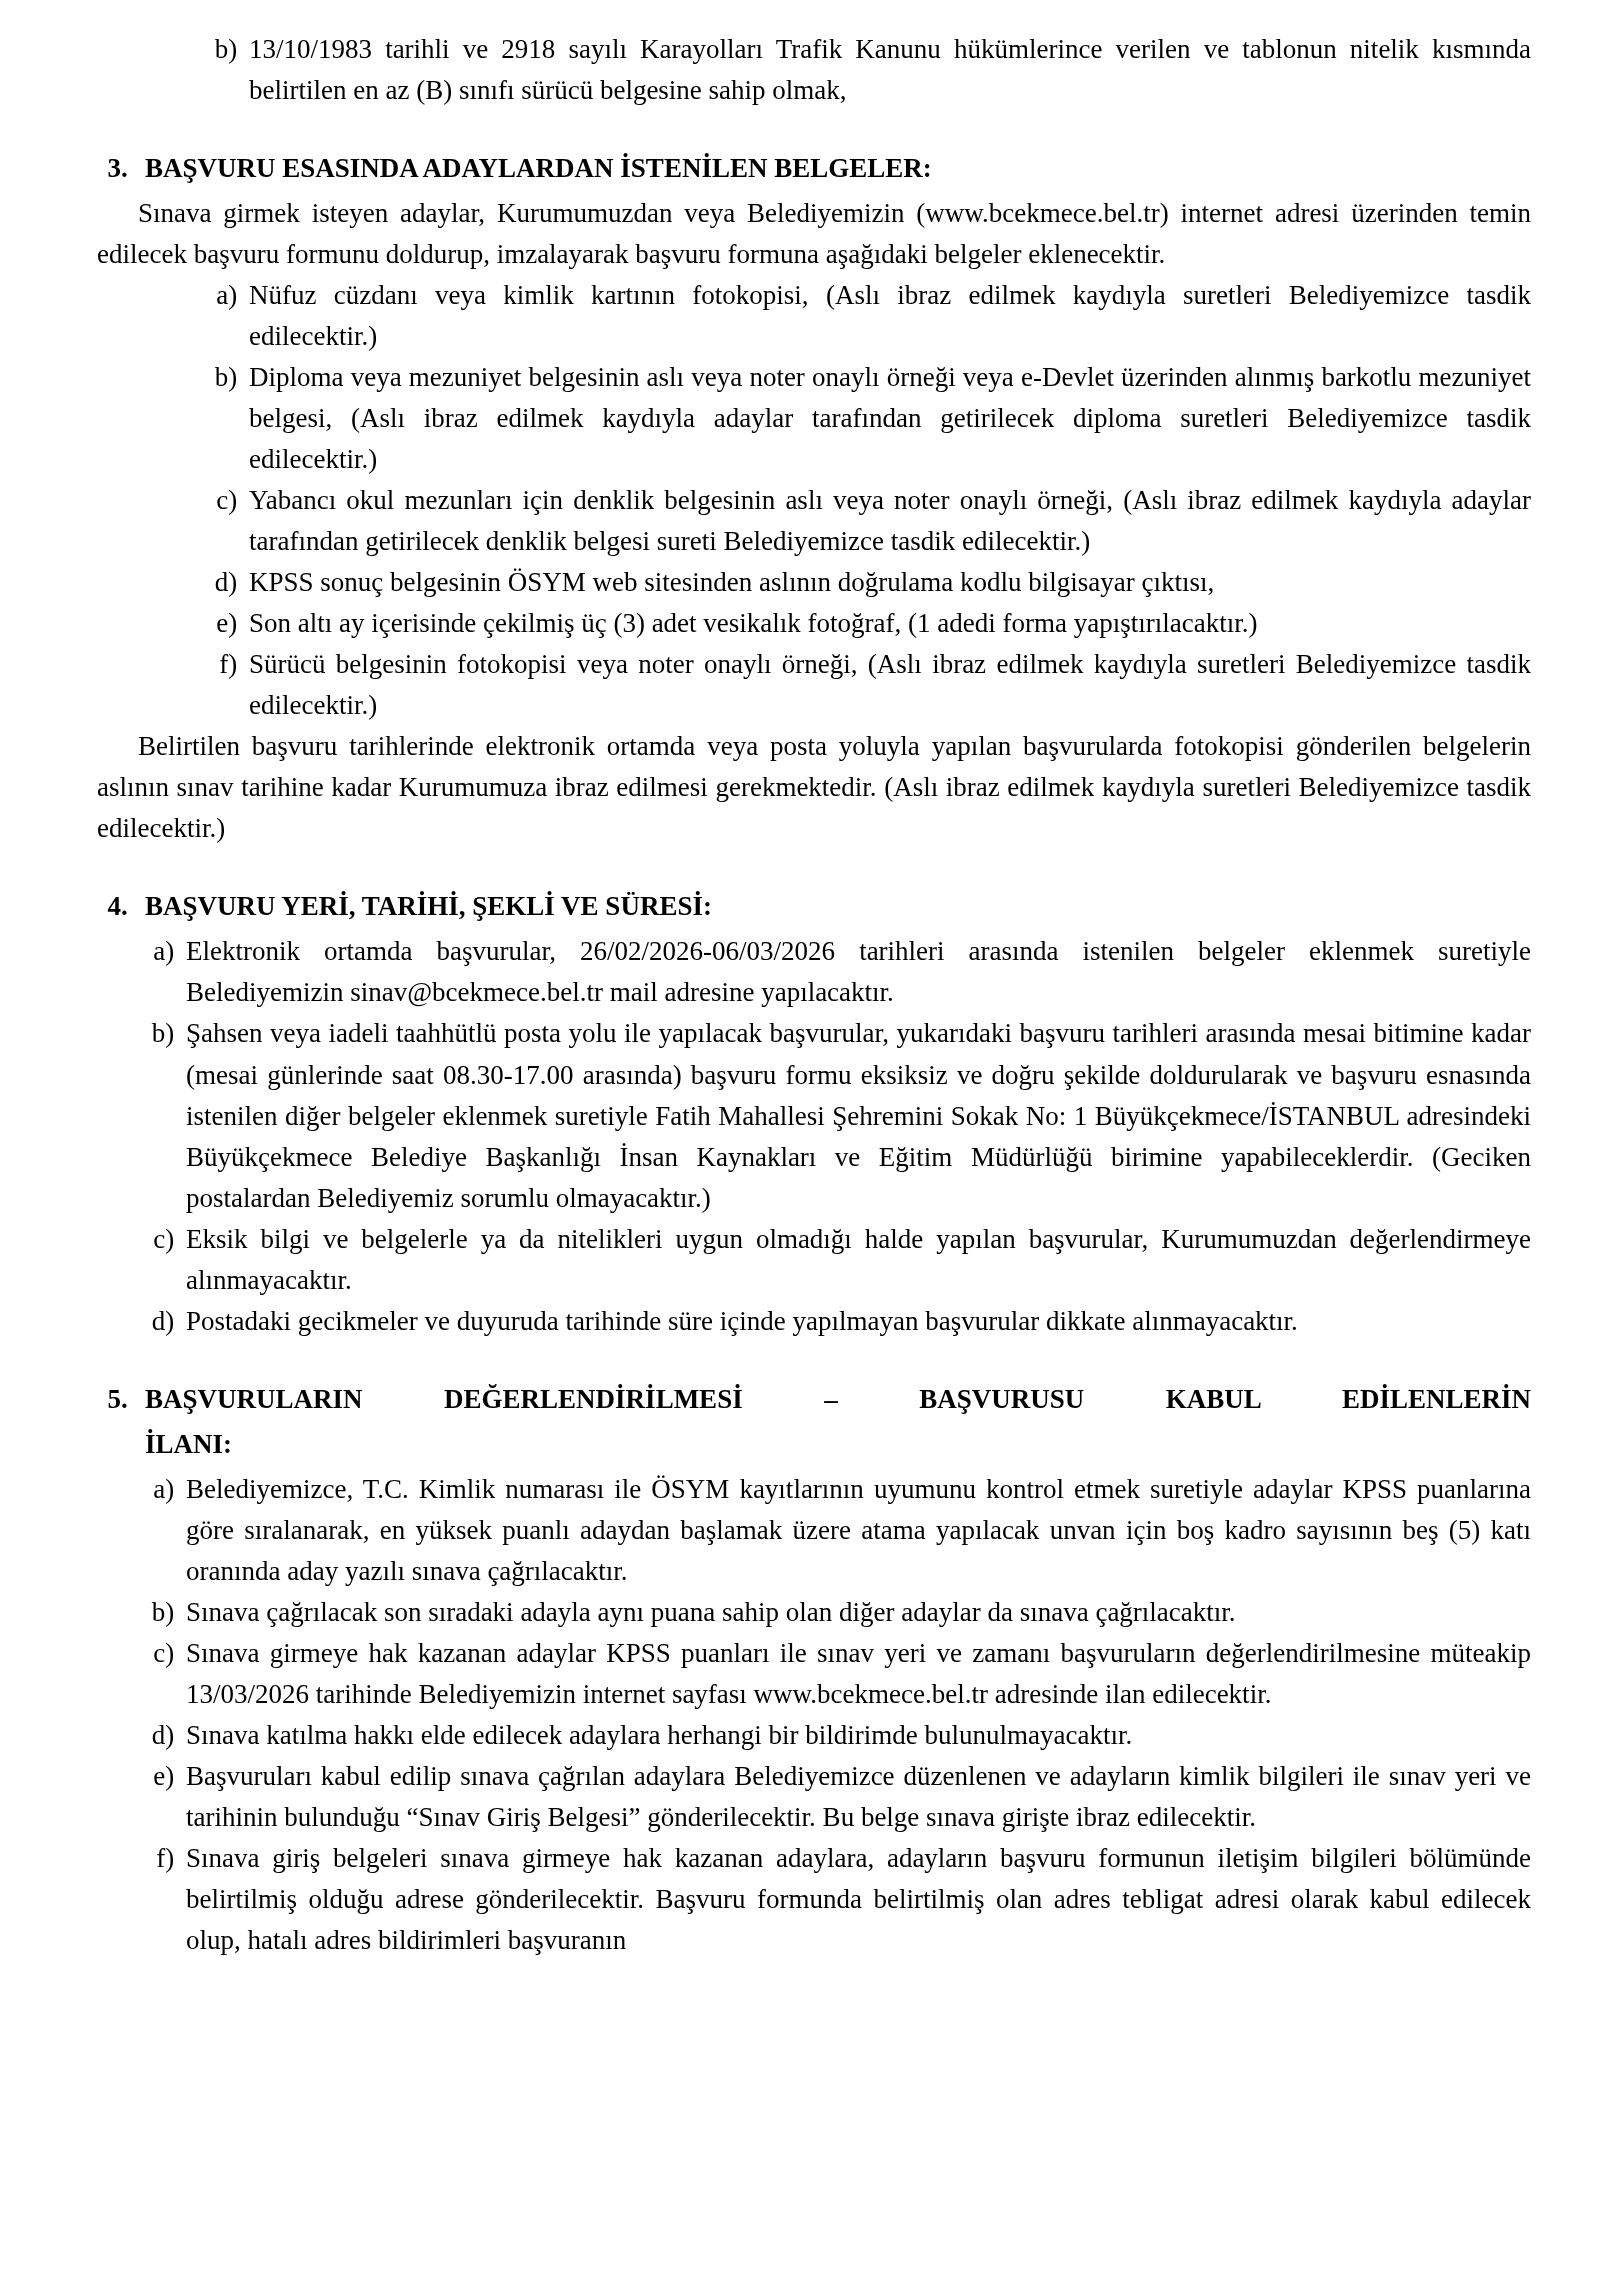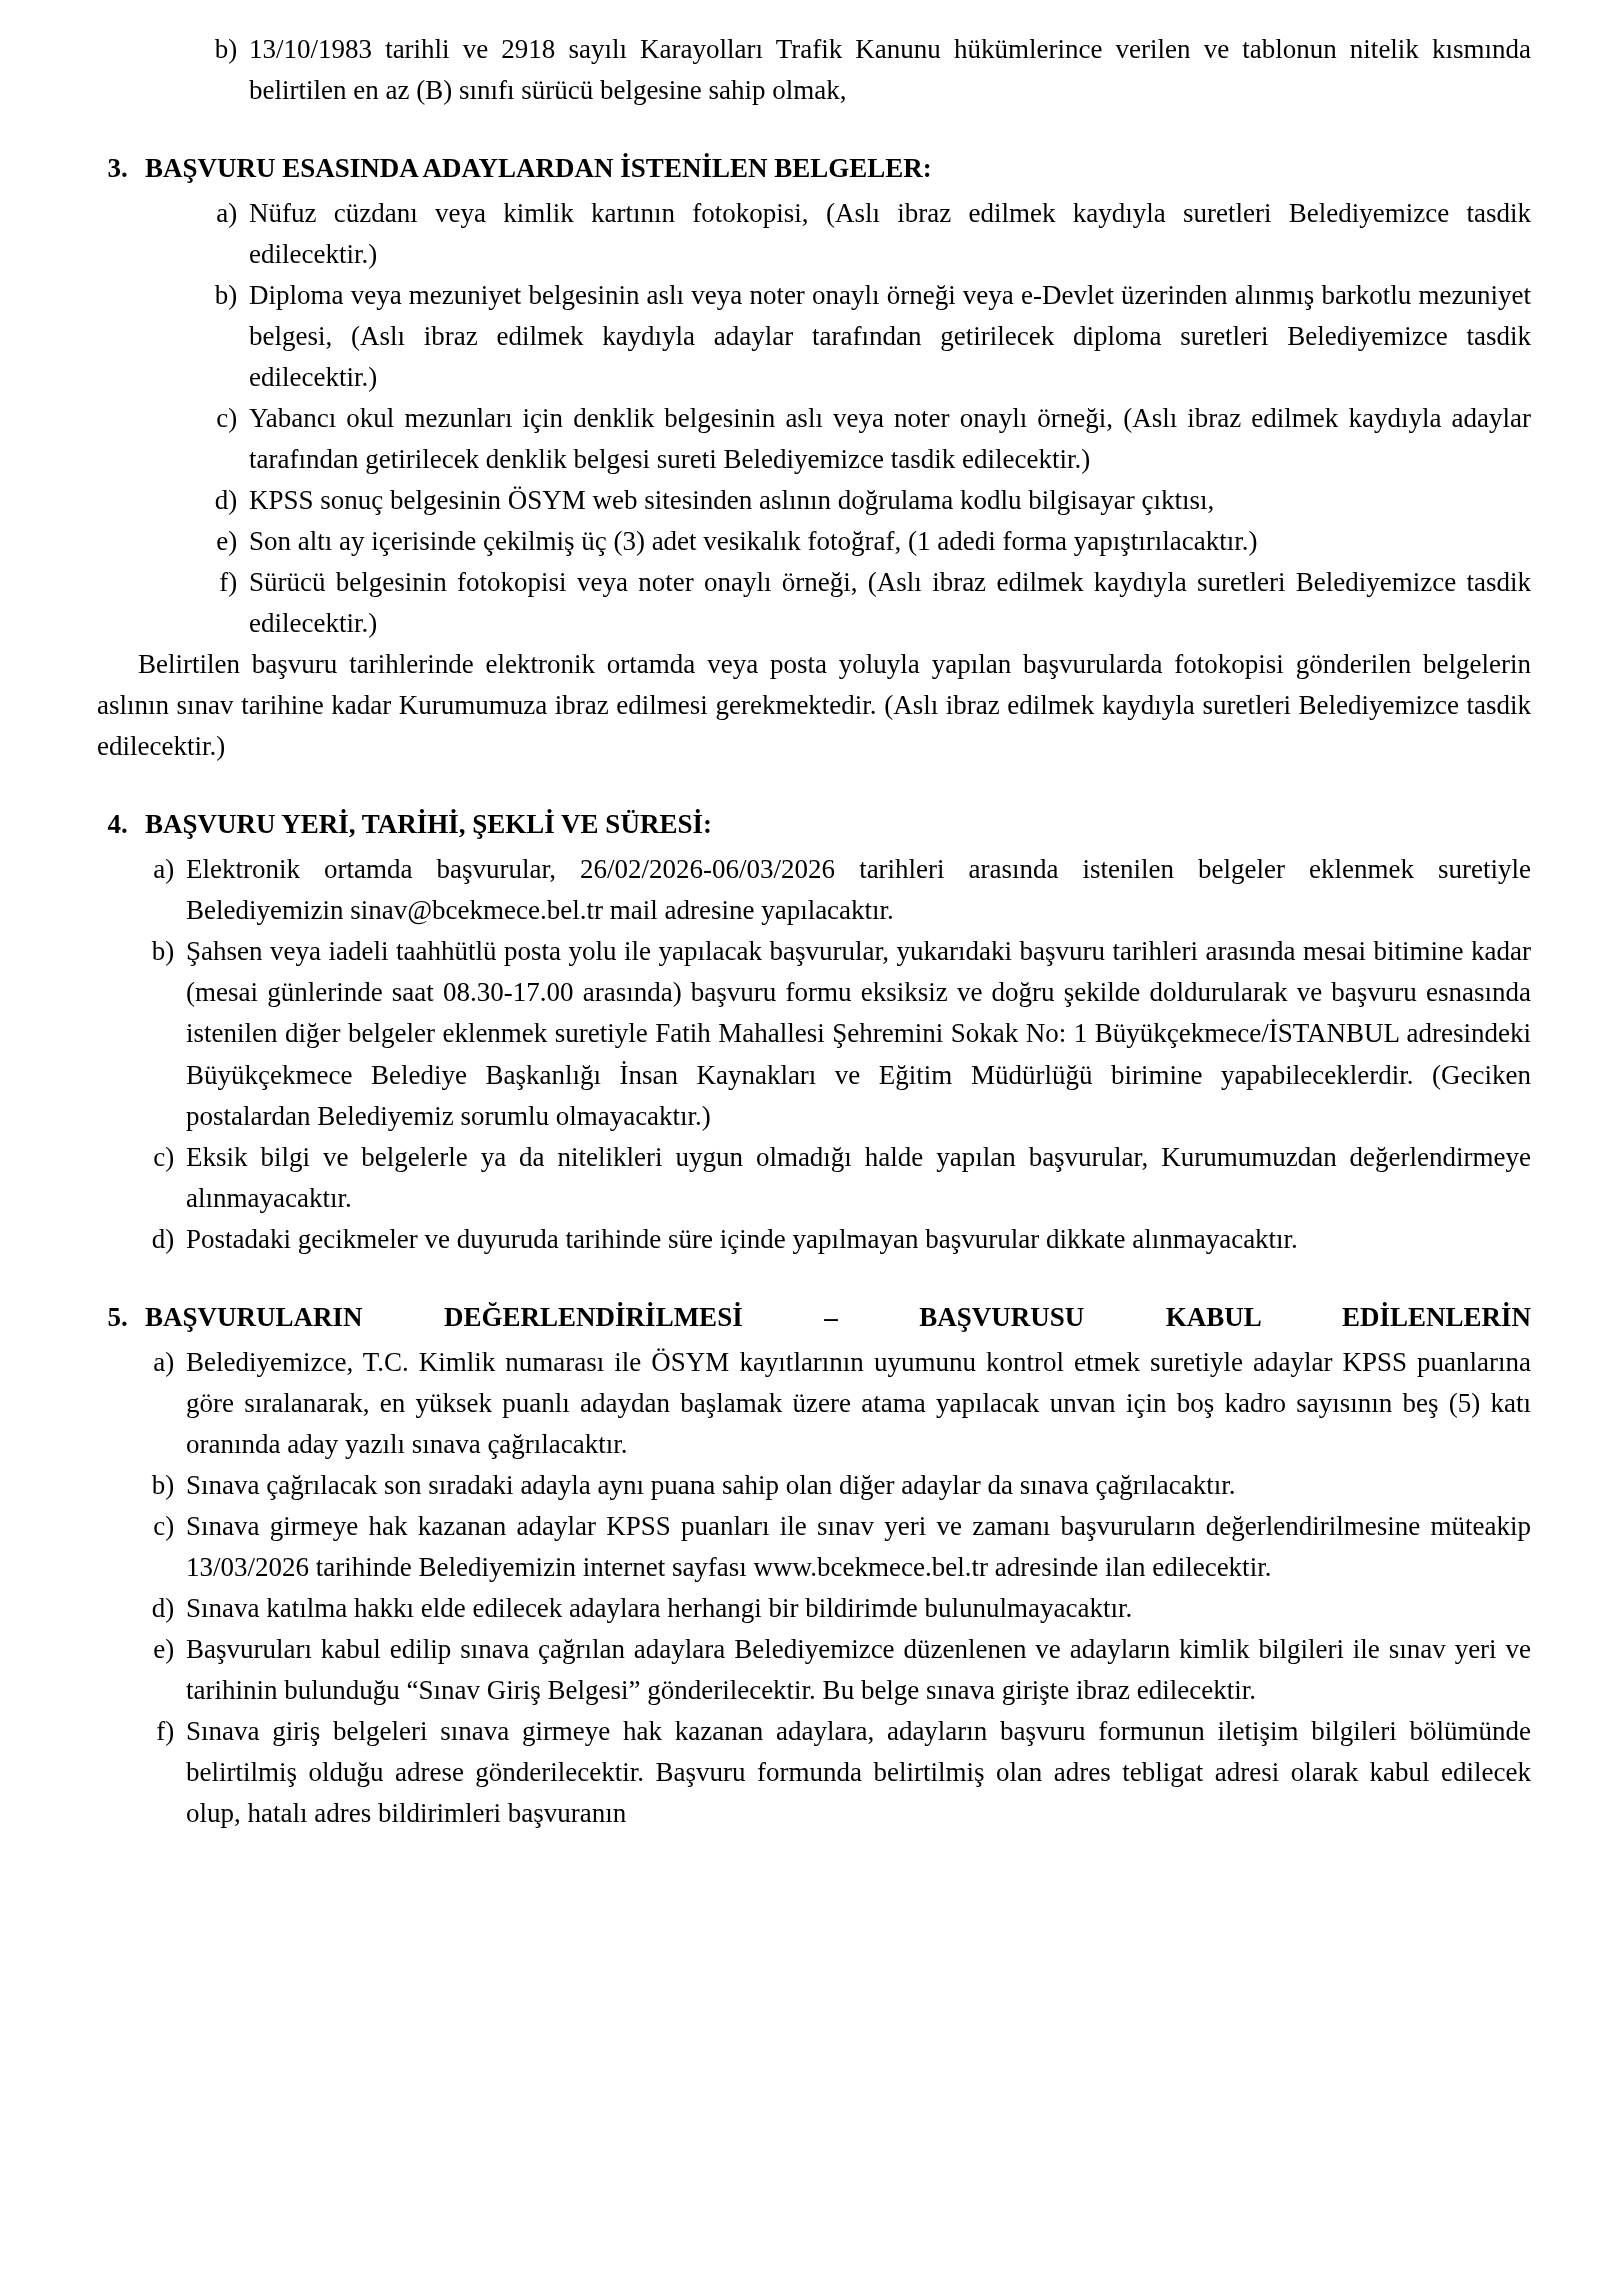--- a/index.html
+++ b/index.html
@@ -99,20 +99,21 @@
         <span class="marker">b)</span>
         <span class="body">13/10/1983 tarihli ve 2918 sayılı Karayolları Trafik Kanunu hükümlerince verilen ve tablonun nitelik kısmında belirtilen en az (B) sınıfı sürücü belgesine sahip olmak,</span>
       </div>
     </div>
 
     <div class="section-heading">
       <span class="num">3.</span>
       <span class="htext">BAŞVURU ESASINDA ADAYLARDAN İSTENİLEN BELGELER:</span>
     </div>
 
+    <p class="para-indent">Sınava girmek isteyen adaylar, Kurumumuzdan veya Belediyemizin (www.bcekmece.bel.tr) internet adresi üzerinden temin edilecek başvuru formunu doldurup, imzalayarak başvuru formuna aşağıdaki belgeler eklenecektir.</p>
 
     <div class="list list-deep">
       <div class="litem">
         <span class="marker">a)</span>
         <span class="body">Nüfuz cüzdanı veya kimlik kartının fotokopisi, (Aslı ibraz edilmek kaydıyla suretleri Belediyemizce tasdik edilecektir.)</span>
       </div>
       <div class="litem">
         <span class="marker">b)</span>
         <span class="body">Diploma veya mezuniyet belgesinin aslı veya noter onaylı örneği veya e-Devlet üzerinden alınmış barkotlu mezuniyet belgesi, (Aslı ibraz edilmek kaydıyla adaylar tarafından getirilecek diploma suretleri Belediyemizce tasdik edilecektir.)</span>
       </div>
@@ -158,20 +159,24 @@
       <div class="litem">
         <span class="marker">d)</span>
         <span class="body">Postadaki gecikmeler ve duyuruda tarihinde süre içinde yapılmayan başvurular dikkate alınmayacaktır.</span>
       </div>
     </div>
 
     <div class="section-heading">
       <span class="num">5.</span>
       <span class="htext spread">BAŞVURULARIN DEĞERLENDİRİLMESİ – BAŞVURUSU KABUL EDİLENLERİN</span>
     </div>
+    <div class="section-heading" style="margin-top:0;">
+      <span class="num"></span>
+      <span class="htext">İLANI:</span>
+    </div>
 
     <div class="list list-mid">
       <div class="litem">
         <span class="marker">a)</span>
         <span class="body">Belediyemizce, T.C. Kimlik numarası ile ÖSYM kayıtlarının uyumunu kontrol etmek suretiyle adaylar KPSS puanlarına göre sıralanarak, en yüksek puanlı adaydan başlamak üzere atama yapılacak unvan için boş kadro sayısının beş (5) katı oranında aday yazılı sınava çağrılacaktır.</span>
       </div>
       <div class="litem">
         <span class="marker">b)</span>
         <span class="body">Sınava çağrılacak son sıradaki adayla aynı puana sahip olan diğer adaylar da sınava çağrılacaktır.</span>
       </div>

